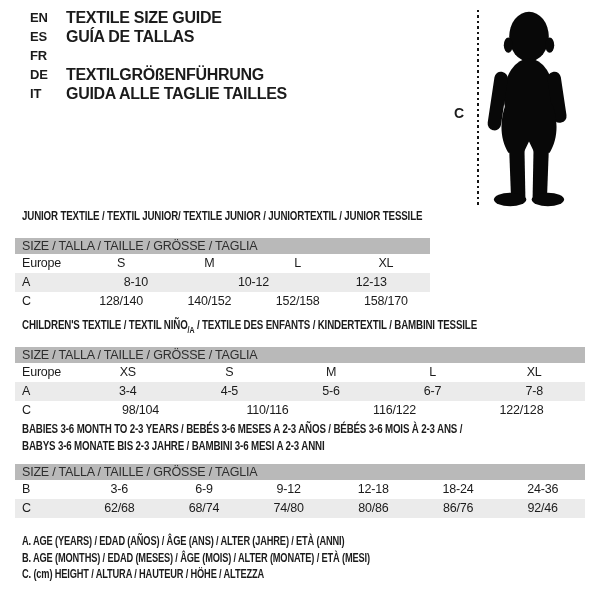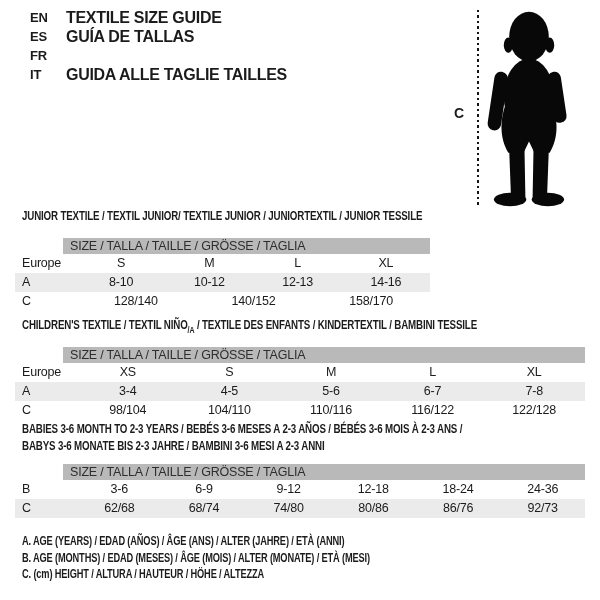--- a/index.html
+++ b/index.html
@@ -28,21 +28,21 @@
     margin:0;font-size:12.5px;font-weight:700;letter-spacing:-0.2px;
     white-space:nowrap;transform:scaleX(0.78);transform-origin:0 50%;
     line-height:17px;
   }
   .tbl-title .subsc{font-size:9px;vertical-align:sub;}
 
   
   .tbl{left:15px;}
   .tbl-bar{
     height:16px;line-height:16px;background:#b9b9b9;color:#2e2e2e;
-    font-size:12.5px;letter-spacing:-0.2px;padding-left:7px;white-space:nowrap;margin-left:48px;
+    font-size:12.5px;letter-spacing:-0.2px;padding-left:7px;white-space:nowrap;
   }
   .tbl-row{display:flex;height:19px;line-height:19px;font-size:12.5px;letter-spacing:-0.2px;}
   .tbl-row.shaded{background:#ebebeb;}
   .cell-label{width:62px;padding-left:7px;box-sizing:border-box;}
   .cell-data{flex:1;text-align:center;}
 
   
   .notes{left:22px;top:533px;}
   .note{
     font-size:12.5px;font-weight:700;letter-spacing:-0.2px;line-height:16.5px;
@@ -56,20 +56,24 @@
   <div class="lang-row">
     <span class="lang-code">EN</span>
     <span class="lang-title">TEXTILE SIZE GUIDE</span>
   </div>
   <div class="lang-row">
     <span class="lang-code">ES</span>
     <span class="lang-title">GUÍA DE TALLAS</span>
   </div>
   <div class="lang-row">
     <span class="lang-code">FR</span>
+  </div>
+  <div class="lang-row">
+    <span class="lang-code">DE</span>
+    <span class="lang-title">TEXTILGRÖßENFÜHRUNG</span>
   </div>
   <div class="lang-row">
     <span class="lang-code">IT</span>
     <span class="lang-title">GUIDA ALLE TAGLIE TAILLES</span>
   </div>
 </div>
 
 <div class="abs dash-line"></div>
 <div class="abs height-label">C</div>
 <svg class="abs" style="left:484px;top:9px;width:90px;height:200px" viewBox="0 0 100 210" preserveAspectRatio="none" aria-hidden="true">
@@ -96,26 +100,26 @@
     <div class="cell-data">S</div>
     <div class="cell-data">M</div>
     <div class="cell-data">L</div>
     <div class="cell-data">XL</div>
   </div>
   <div class="tbl-row shaded">
     <div class="cell-label">A</div>
     <div class="cell-data">8-10</div>
     <div class="cell-data">10-12</div>
     <div class="cell-data">12-13</div>
-    <div class="cell-data">14-16</div>
   </div>
   <div class="tbl-row">
     <div class="cell-label">C</div>
     <div class="cell-data">128/140</div>
     <div class="cell-data">140/152</div>
+    <div class="cell-data">152/158</div>
     <div class="cell-data">158/170</div>
   </div>
 </div>
 
 <h2 class="abs tbl-title" style="left:22px;top:317px"><span>CHILDREN'S TEXTILE / TEXTIL NIÑO</span><span class="subsc">/A</span><span> / TEXTILE DES ENFANTS / KINDERTEXTIL / BAMBINI TESSILE</span></h2>
 <div class="abs tbl" style="top:347px;width:570px">
   <div class="tbl-bar">SIZE / TALLA / TAILLE / GRÖSSE / TAGLIA</div>
   <div class="tbl-row">
     <div class="cell-label">Europe</div>
     <div class="cell-data">XS</div>
@@ -128,21 +132,20 @@
     <div class="cell-label">A</div>
     <div class="cell-data">3-4</div>
     <div class="cell-data">4-5</div>
     <div class="cell-data">5-6</div>
     <div class="cell-data">6-7</div>
     <div class="cell-data">7-8</div>
   </div>
   <div class="tbl-row">
     <div class="cell-label">C</div>
     <div class="cell-data">98/104</div>
-    <div class="cell-data">104/110</div>
     <div class="cell-data">110/116</div>
     <div class="cell-data">116/122</div>
     <div class="cell-data">122/128</div>
   </div>
 </div>
 
 <div class="abs" style="left:22px;top:421px">
   <h2 class="tbl-title">BABIES 3-6 MONTH TO 2-3 YEARS / BEBÉS 3-6 MESES A 2-3 AÑOS / BÉBÉS 3-6 MOIS À 2-3 ANS /</h2>
   <h2 class="tbl-title">BABYS 3-6 MONATE BIS 2-3 JAHRE / BAMBINI 3-6 MESI A 2-3 ANNI</h2>
 </div>
@@ -157,21 +160,21 @@
     <div class="cell-data">18-24</div>
     <div class="cell-data">24-36</div>
   </div>
   <div class="tbl-row shaded">
     <div class="cell-label">C</div>
     <div class="cell-data">62/68</div>
     <div class="cell-data">68/74</div>
     <div class="cell-data">74/80</div>
     <div class="cell-data">80/86</div>
     <div class="cell-data">86/76</div>
-    <div class="cell-data">92/73</div>
+    <div class="cell-data">92/46</div>
   </div>
 </div>
 
 <div class="abs notes">
   <div class="note">A. AGE (YEARS) / EDAD (AÑOS) / ÂGE (ANS) / ALTER (JAHRE) / ETÀ (ANNI)</div>
   <div class="note">B. AGE (MONTHS) / EDAD (MESES) / ÂGE (MOIS) / ALTER (MONATE) / ETÀ (MESI)</div>
   <div class="note">C. (cm) HEIGHT / ALTURA / HAUTEUR / HÖHE / ALTEZZA</div>
 </div>
 
 </body></html>

